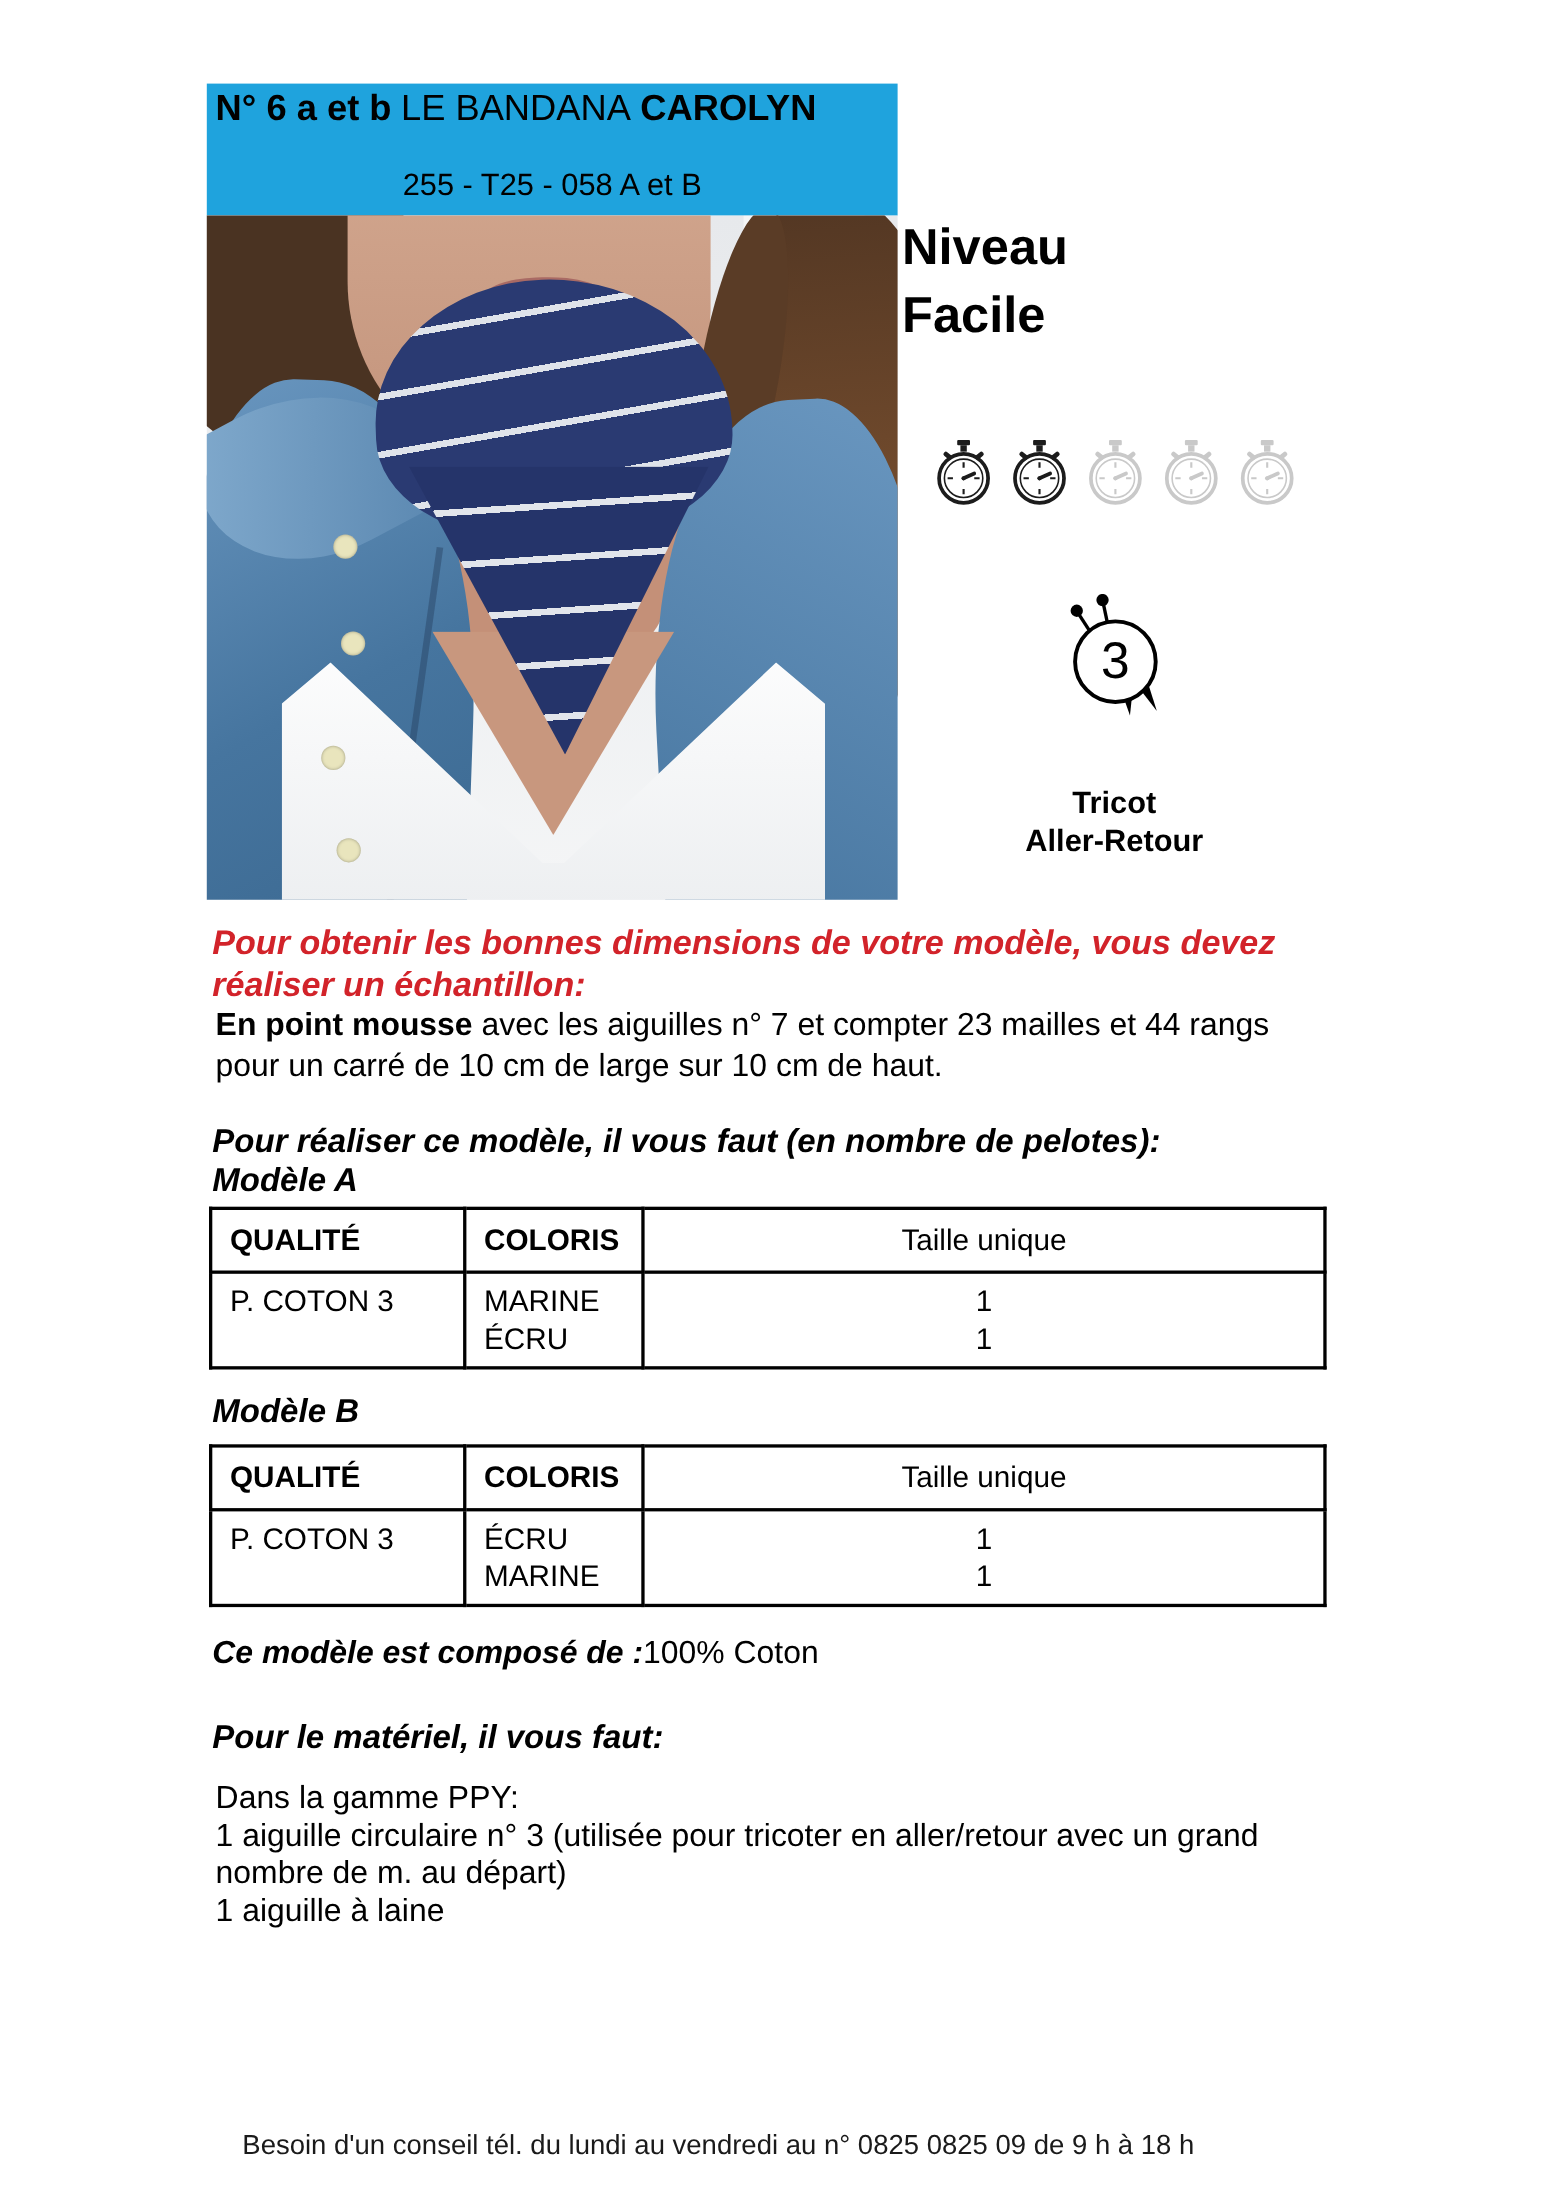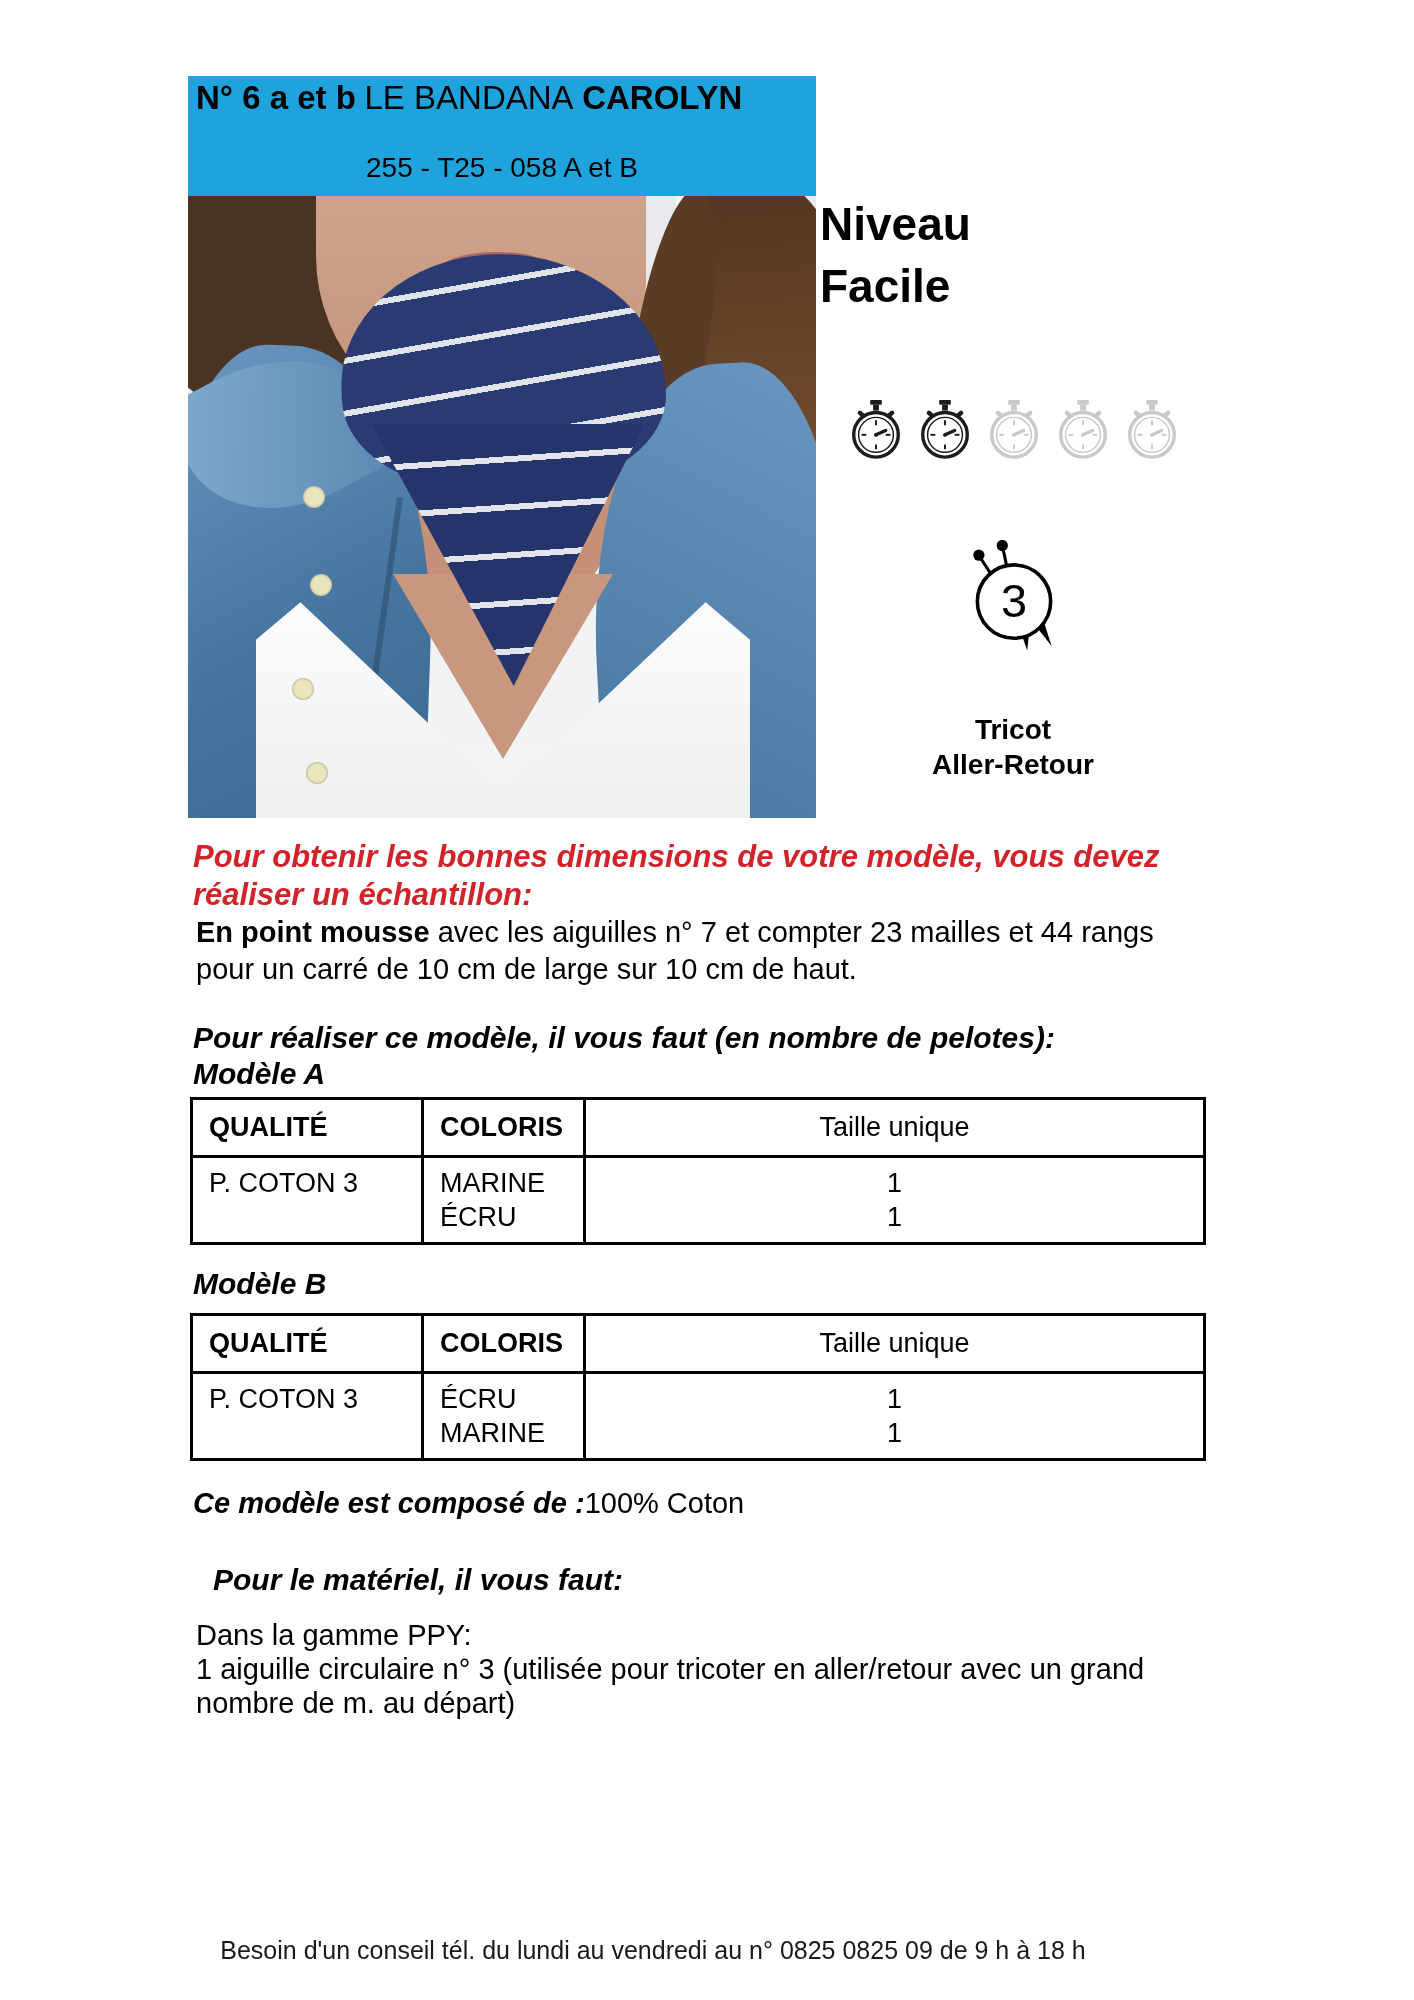--- a/index.html
+++ b/index.html
@@ -58,21 +58,21 @@
   
   .red-head{position:absolute;left:193px;top:838px;width:1070px;color:#d2232a;
             font-size:31px;font-weight:bold;font-style:italic;line-height:38px;}
   .gauge-body{position:absolute;left:196px;top:914px;width:1070px;font-size:29px;line-height:37px;}
   .gauge-body .lead{font-weight:bold;}
   .sec-head{position:absolute;font-size:30px;font-weight:bold;font-style:italic;line-height:36px;}
   .mat-head{left:193px;top:1020px;width:1070px;}
   .modb-head{left:193px;top:1266px;}
   .comp-line{position:absolute;left:193px;top:1487px;font-size:29px;}
   .comp-line .lbl{font-weight:bold;font-style:italic;font-size:29px;}
-  .materiel-head{left:193px;top:1562px;margin-left:20px;}
+  .materiel-head{left:193px;top:1562px;}
   .equip{position:absolute;left:196px;top:1618px;width:1110px;font-size:29px;line-height:34px;}
 
   
   table.supply{position:absolute;left:190px;border-collapse:collapse;table-layout:fixed;width:1013px;
                font-size:27px;padding-left:32px;}
   table.supply td,table.supply th{border:3px solid #000;padding:0;}
   .t-a{top:1097px;}
   .t-b{top:1313px;}
   .hq,.hc{font-weight:bold;text-align:left;padding:12px 0 12px 16px !important;height:30px;}
   .ht{font-weight:normal;text-align:center;}
@@ -290,17 +290,18 @@
 
   <div class="comp-line">
     <span class="lbl">Ce modèle est composé de :</span><span>100% Coton</span>
   </div>
 
   <div class="sec-head materiel-head">Pour le matériel, il vous faut:</div>
   <div class="equip">
     <div>Dans la gamme PPY:</div>
     <div>1 aiguille circulaire n° 3 (utilisée pour tricoter en aller/retour avec un grand</div>
     <div>nombre de m. au départ)</div>
+    <div>1 aiguille à laine</div>
   </div>
 
   <div class="footer">Besoin d'un conseil tél. du lundi au vendredi au n° 0825 0825 09 de 9 h à 18 h</div>
 
 </div>
 
 </body></html>

